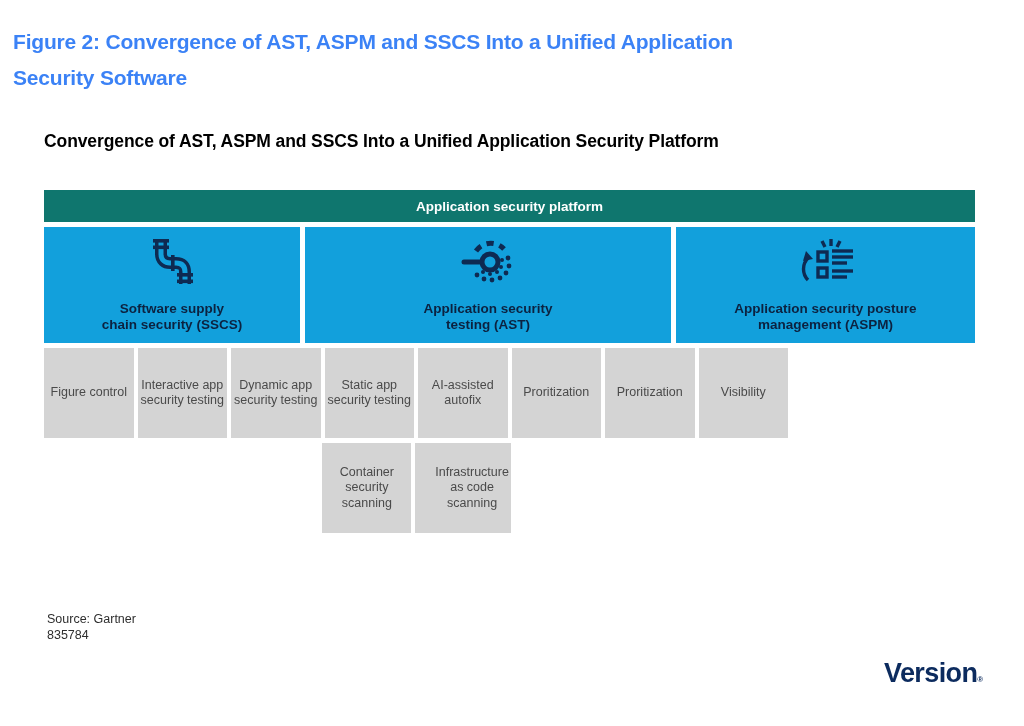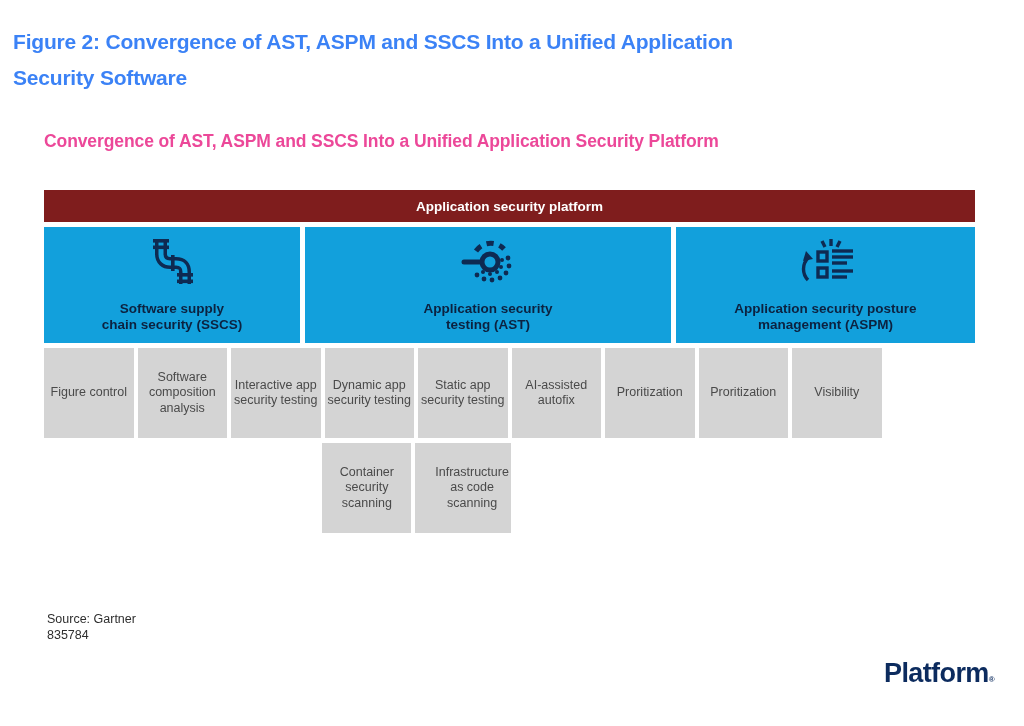--- a/index.html
+++ b/index.html
@@ -7,25 +7,25 @@
     position:relative;width:1024px;height:726px;background:#ffffff;
     font-family:"Liberation Sans", sans-serif;overflow:hidden;
   }
   .fig-title{
     position:absolute;left:13px;top:24px;width:920px;
     font-size:21px;font-weight:bold;color:#3b82f6;line-height:36px;
     letter-spacing:-0.2px;
   }
   .diagram-title{
     position:absolute;left:44px;top:131px;width:931px;
-    font-size:17.5px;font-weight:bold;color:#ec4899;letter-spacing:-0.1px;
+    font-size:17.5px;font-weight:bold;color:#000000;letter-spacing:-0.1px;
   }
   .banner{
     position:absolute;left:44px;top:190px;width:931px;height:32px;
-    background:#7f1d1d;color:#ffffff;font-size:13.5px;font-weight:bold;
+    background:#0f766e;color:#ffffff;font-size:13.5px;font-weight:bold;
     display:flex;align-items:center;justify-content:center;
   }
   .pillars{
     position:absolute;left:44px;top:227px;width:931px;height:116px;
     display:flex;gap:5px;
   }
   .pillar{
     background:#12a0dc;height:116px;display:flex;flex-direction:column;
     align-items:center;box-sizing:border-box;padding-top:9px;
   }
@@ -145,35 +145,34 @@
       <div class="pillar-label">
         <div>Application security posture</div>
         <div>management (ASPM)</div>
       </div>
     </div>
 
   </div>
 
   <div class="caps caps--r1">
     <div class="cap-cell">Figure control</div>
-    <div class="cap-cell">Software composition analysis</div>
     <div class="cap-cell">Interactive app security testing</div>
     <div class="cap-cell">Dynamic app security testing</div>
     <div class="cap-cell">Static app security testing</div>
     <div class="cap-cell">AI-assisted autofix</div>
     <div class="cap-cell">Proritization</div>
     <div class="cap-cell">Proritization</div>
     <div class="cap-cell">Visibility</div>
   </div>
 
   <div class="caps caps--r2">
     <div class="cap-cell cap-cell--c4">Container security scanning</div>
     <div class="cap-cell cap-cell--c5">Infrastructure as code scanning</div>
   </div>
 
   <div class="source">
     <div>Source: Gartner</div>
     <div>835784</div>
   </div>
 
-  <div class="logo"><span>Platform</span><span class="reg">®</span></div>
+  <div class="logo"><span>Version</span><span class="reg">®</span></div>
 
 </div>
 
 </body></html>

